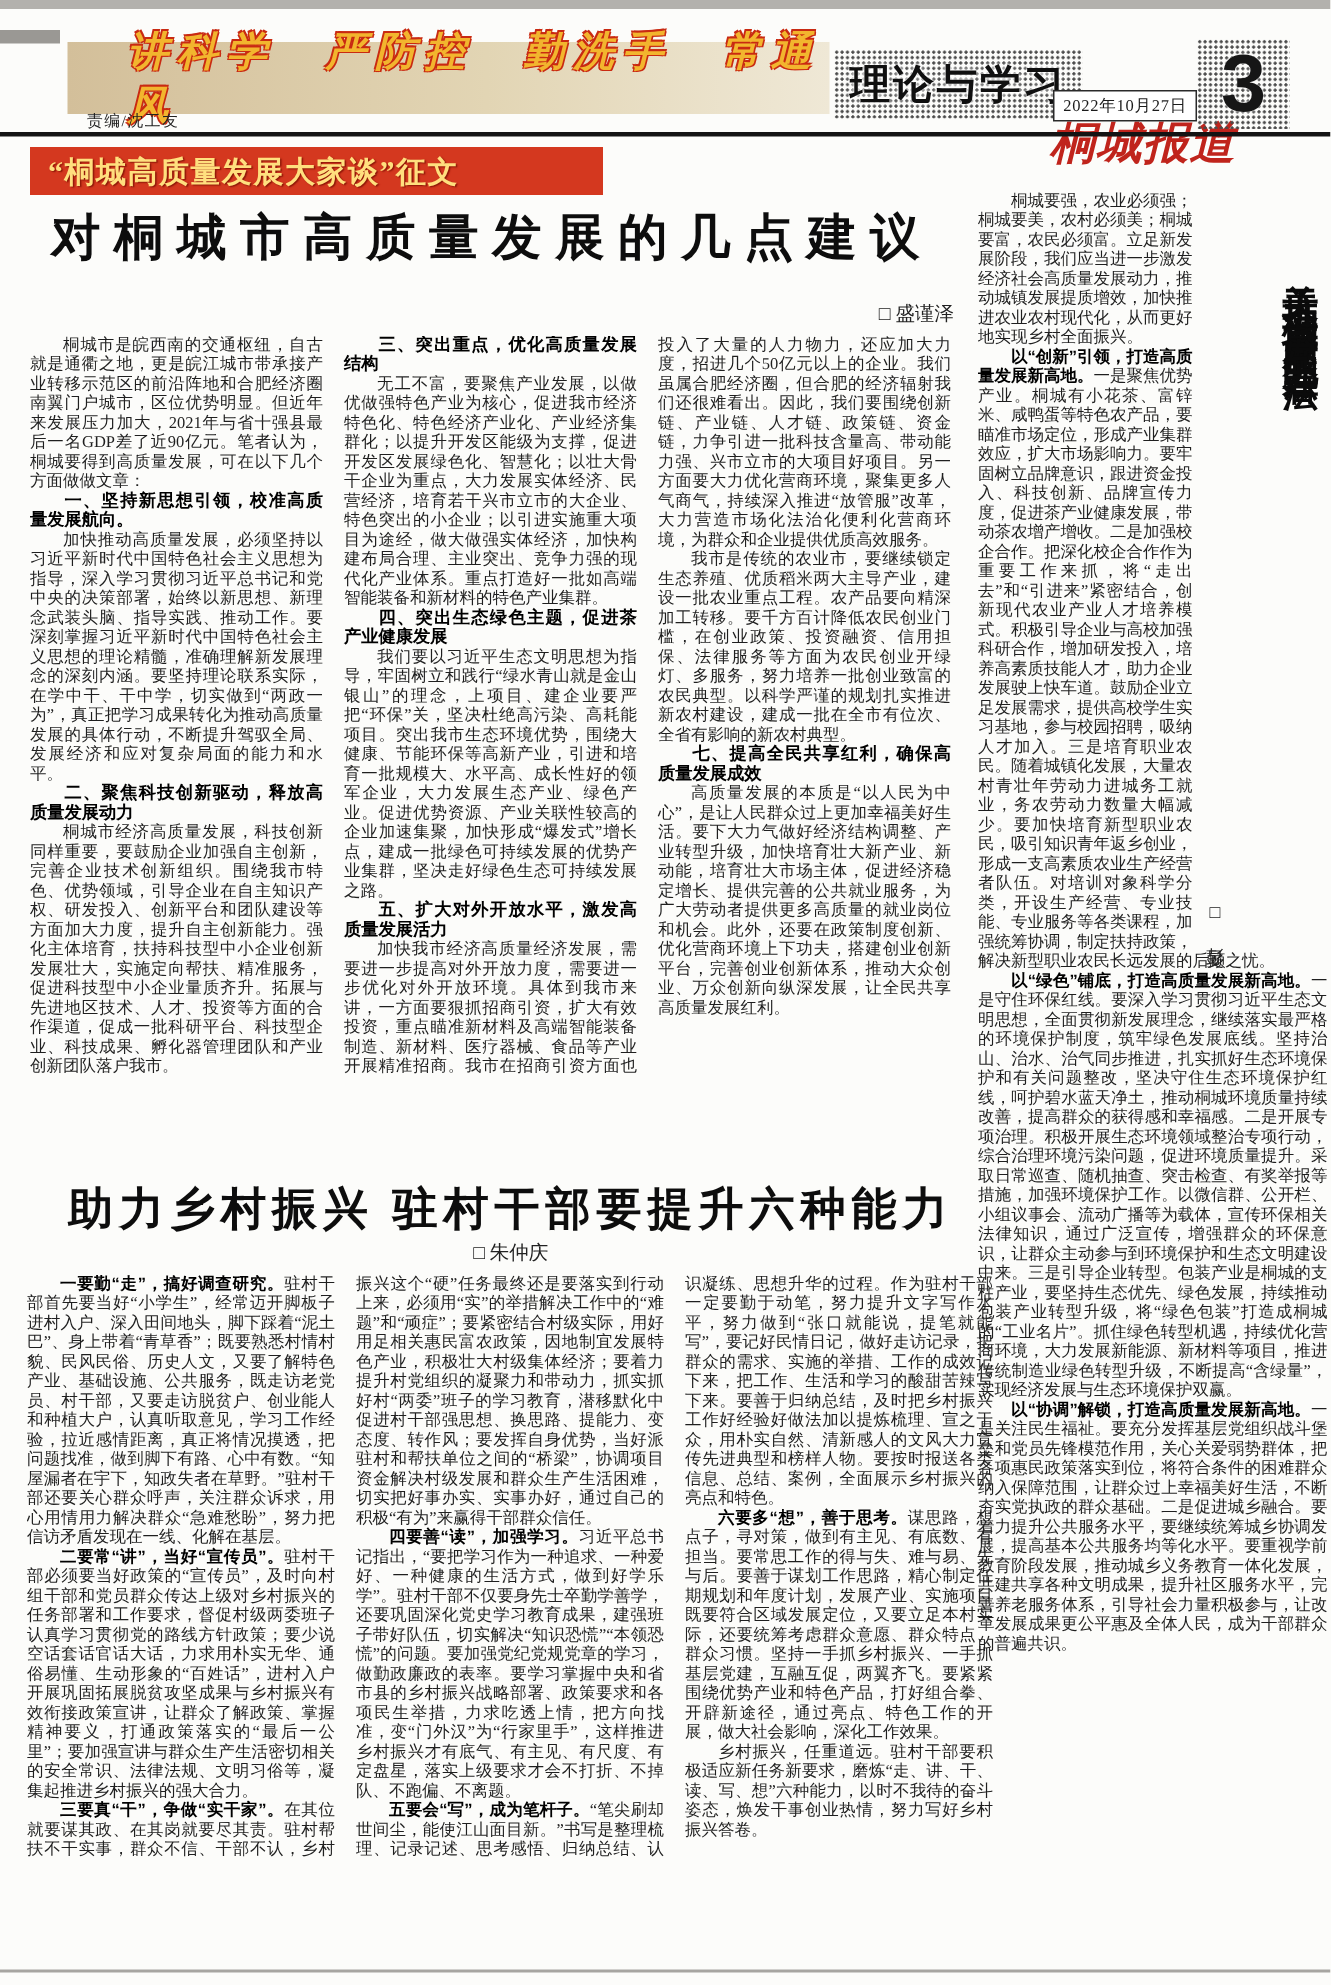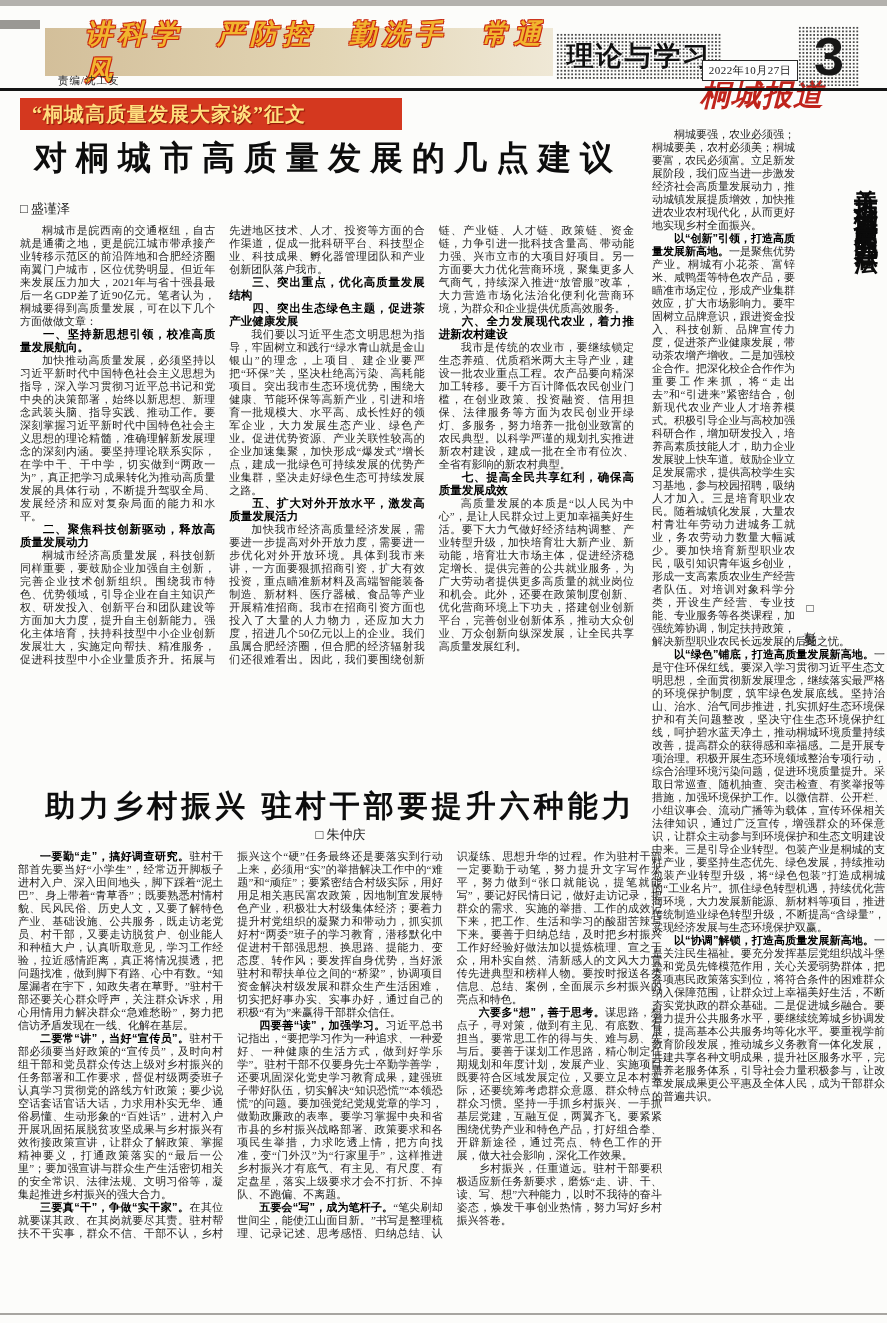--- a/index.html
+++ b/index.html
@@ -30,21 +30,21 @@
   #pagenum span{font-family:"Liberation Sans",sans-serif;font-weight:900;font-size:54px;color:#161616;
        text-shadow:0 0 2px #fff;}
   
   #callout{left:20px;top:98px;width:370px;height:32px;background:#d4381f;
        display:flex;align-items:center;padding-left:12px;}
   #callout span{font-family:"Liberation Serif",serif;font-weight:bold;font-size:20px;color:#ffdf7e;letter-spacing:1px;
        text-shadow:1px 1px 1px #8c1506;}
   
   #a1-title{left:20px;top:136px;width:616px;text-align:center;
        font-family:"Liberation Sans",sans-serif;font-weight:900;font-size:33px;letter-spacing:9px;color:#0d0d0d;}
-  #a1-author{left:20px;top:200px;width:616px;text-align:left;font-size:13px;color:#222;}
+  #a1-author{left:20px;top:200px;width:616px;text-align:right;font-size:13px;color:#222;}
   .body-cols{column-gap:14px;text-align:justify;overflow:hidden;
        font-size:11px;line-height:13px;color:#1f1f1f;}
   .body-cols p{margin:0;text-indent:2em;}
   .body-cols p.head{font-family:"Liberation Sans",sans-serif;font-weight:bold;font-size:11.5px;color:#000;}
   .body-cols b{font-family:"Liberation Sans",sans-serif;font-weight:bold;color:#000;}
   #a1-body{left:20px;top:224px;width:614px;height:549px;column-count:3;}
   
   #a2-title{left:18px;top:786px;width:645px;text-align:center;
        font-family:"Liberation Sans",sans-serif;font-weight:900;font-size:30px;letter-spacing:4px;color:#0d0d0d;}
   #a2-author{left:18px;top:826px;width:645px;text-align:center;font-size:13px;color:#222;}
@@ -90,25 +90,25 @@
 
   <div class="abs" id="a1-title">对桐城市高质量发展的几点建议</div>
   <div class="abs" id="a1-author">□ 盛谨泽</div>
   <div class="abs body-cols" id="a1-body">
     <p>桐城市是皖西南的交通枢纽，自古就是通衢之地，更是皖江城市带承接产业转移示范区的前沿阵地和合肥经济圈南翼门户城市，区位优势明显。但近年来发展压力加大，2021年与省十强县最后一名GDP差了近90亿元。笔者认为，桐城要得到高质量发展，可在以下几个方面做做文章：</p>
     <p class="head">一、坚持新思想引领，校准高质量发展航向。</p>
     <p>加快推动高质量发展，必须坚持以习近平新时代中国特色社会主义思想为指导，深入学习贯彻习近平总书记和党中央的决策部署，始终以新思想、新理念武装头脑、指导实践、推动工作。要深刻掌握习近平新时代中国特色社会主义思想的理论精髓，准确理解新发展理念的深刻内涵。要坚持理论联系实际，在学中干、干中学，切实做到“两政一为”，真正把学习成果转化为推动高质量发展的具体行动，不断提升驾驭全局、发展经济和应对复杂局面的能力和水平。</p>
     <p class="head">二、聚焦科技创新驱动，释放高质量发展动力</p>
     <p>桐城市经济高质量发展，科技创新同样重要，要鼓励企业加强自主创新，完善企业技术创新组织。围绕我市特色、优势领域，引导企业在自主知识产权、研发投入、创新平台和团队建设等方面加大力度，提升自主创新能力。强化主体培育，扶持科技型中小企业创新发展壮大，实施定向帮扶、精准服务，促进科技型中小企业量质齐升。拓展与先进地区技术、人才、投资等方面的合作渠道，促成一批科研平台、科技型企业、科技成果、孵化器管理团队和产业创新团队落户我市。</p>
     <p class="head">三、突出重点，优化高质量发展结构</p>
+    <p>无工不富，要聚焦产业发展，以做优做强特色产业为核心，促进我市经济特色化、特色经济产业化、产业经济集群化；以提升开发区能级为支撑，促进开发区发展绿色化、智慧化；以壮大骨干企业为重点，大力发展实体经济、民营经济，培育若干兴市立市的大企业、特色突出的小企业；以引进实施重大项目为途经，做大做强实体经济，加快构建布局合理、主业突出、竞争力强的现代化产业体系。重点打造好一批如高端智能装备和新材料的特色产业集群。</p>
     <p class="head">四、突出生态绿色主题，促进茶产业健康发展</p>
     <p>我们要以习近平生态文明思想为指导，牢固树立和践行“绿水青山就是金山银山”的理念，上项目、建企业要严把“环保”关，坚决杜绝高污染、高耗能项目。突出我市生态环境优势，围绕大健康、节能环保等高新产业，引进和培育一批规模大、水平高、成长性好的领军企业，大力发展生态产业、绿色产业。促进优势资源、产业关联性较高的企业加速集聚，加快形成“爆发式”增长点，建成一批绿色可持续发展的优势产业集群，坚决走好绿色生态可持续发展之路。</p>
     <p class="head">五、扩大对外开放水平，激发高质量发展活力</p>
     <p>加快我市经济高质量经济发展，需要进一步提高对外开放力度，需要进一步优化对外开放环境。具体到我市来讲，一方面要狠抓招商引资，扩大有效投资，重点瞄准新材料及高端智能装备制造、新材料、医疗器械、食品等产业开展精准招商。我市在招商引资方面也投入了大量的人力物力，还应加大力度，招进几个50亿元以上的企业。我们虽属合肥经济圈，但合肥的经济辐射我们还很难看出。因此，我们要围绕创新链、产业链、人才链、政策链、资金链，力争引进一批科技含量高、带动能力强、兴市立市的大项目好项目。另一方面要大力优化营商环境，聚集更多人气商气，持续深入推进“放管服”改革，大力营造市场化法治化便利化营商环境，为群众和企业提供优质高效服务。</p>
-    <p class="head">六、全力发展现代农业，着力推进新农村建设</p>
     <p>我市是传统的农业市，要继续锁定生态养殖、优质稻米两大主导产业，建设一批农业重点工程。农产品要向精深加工转移。要千方百计降低农民创业门槛，在创业政策、投资融资、信用担保、法律服务等方面为农民创业开绿灯、多服务，努力培养一批创业致富的农民典型。以科学严谨的规划扎实推进新农村建设，建成一批在全市有位次、全省有影响的新农村典型。</p>
     <p class="head">七、提高全民共享红利，确保高质量发展成效</p>
     <p>高质量发展的本质是“以人民为中心”，是让人民群众过上更加幸福美好生活。要下大力气做好经济结构调整、产业转型升级，加快培育壮大新产业、新动能，培育壮大市场主体，促进经济稳定增长、提供完善的公共就业服务，为广大劳动者提供更多高质量的就业岗位和机会。此外，还要在政策制度创新、优化营商环境上下功夫，搭建创业创新平台，完善创业创新体系，推动大众创业、万众创新向纵深发展，让全民共享高质量发展红利。</p>
   </div>
 
   <div class="abs" id="a2-title">助力乡村振兴 驻村干部要提升六种能力</div>
   <div class="abs" id="a2-author">□ 朱仲庆</div>
   <div class="abs body-cols" id="a2-body">
     <p><b>一要勤“走”，搞好调查研究。</b><span>驻村干部首先要当好“小学生”，经常迈开脚板子进村入户、深入田间地头，脚下踩着“泥土巴”、身上带着“青草香”；既要熟悉村情村貌、民风民俗、历史人文，又要了解特色产业、基础设施、公共服务，既走访老党员、村干部，又要走访脱贫户、创业能人和种植大户，认真听取意见，学习工作经验，拉近感情距离，真正将情况摸透，把问题找准，做到脚下有路、心中有数。“知屋漏者在宇下，知政失者在草野。”驻村干部还要关心群众呼声，关注群众诉求，用心用情用力解决群众“急难愁盼”，努力把信访矛盾发现在一线、化解在基层。</span></p>
     <p><b>二要常“讲”，当好“宣传员”。</b><span>驻村干部必须要当好政策的“宣传员”，及时向村组干部和党员群众传达上级对乡村振兴的任务部署和工作要求，督促村级两委班子认真学习贯彻党的路线方针政策；要少说空话套话官话大话，力求用朴实无华、通俗易懂、生动形象的“百姓话”，进村入户开展巩固拓展脱贫攻坚成果与乡村振兴有效衔接政策宣讲，让群众了解政策、掌握精神要义，打通政策落实的“最后一公里”；要加强宣讲与群众生产生活密切相关的安全常识、法律法规、文明习俗等，凝集起推进乡村振兴的强大合力。</span></p>

